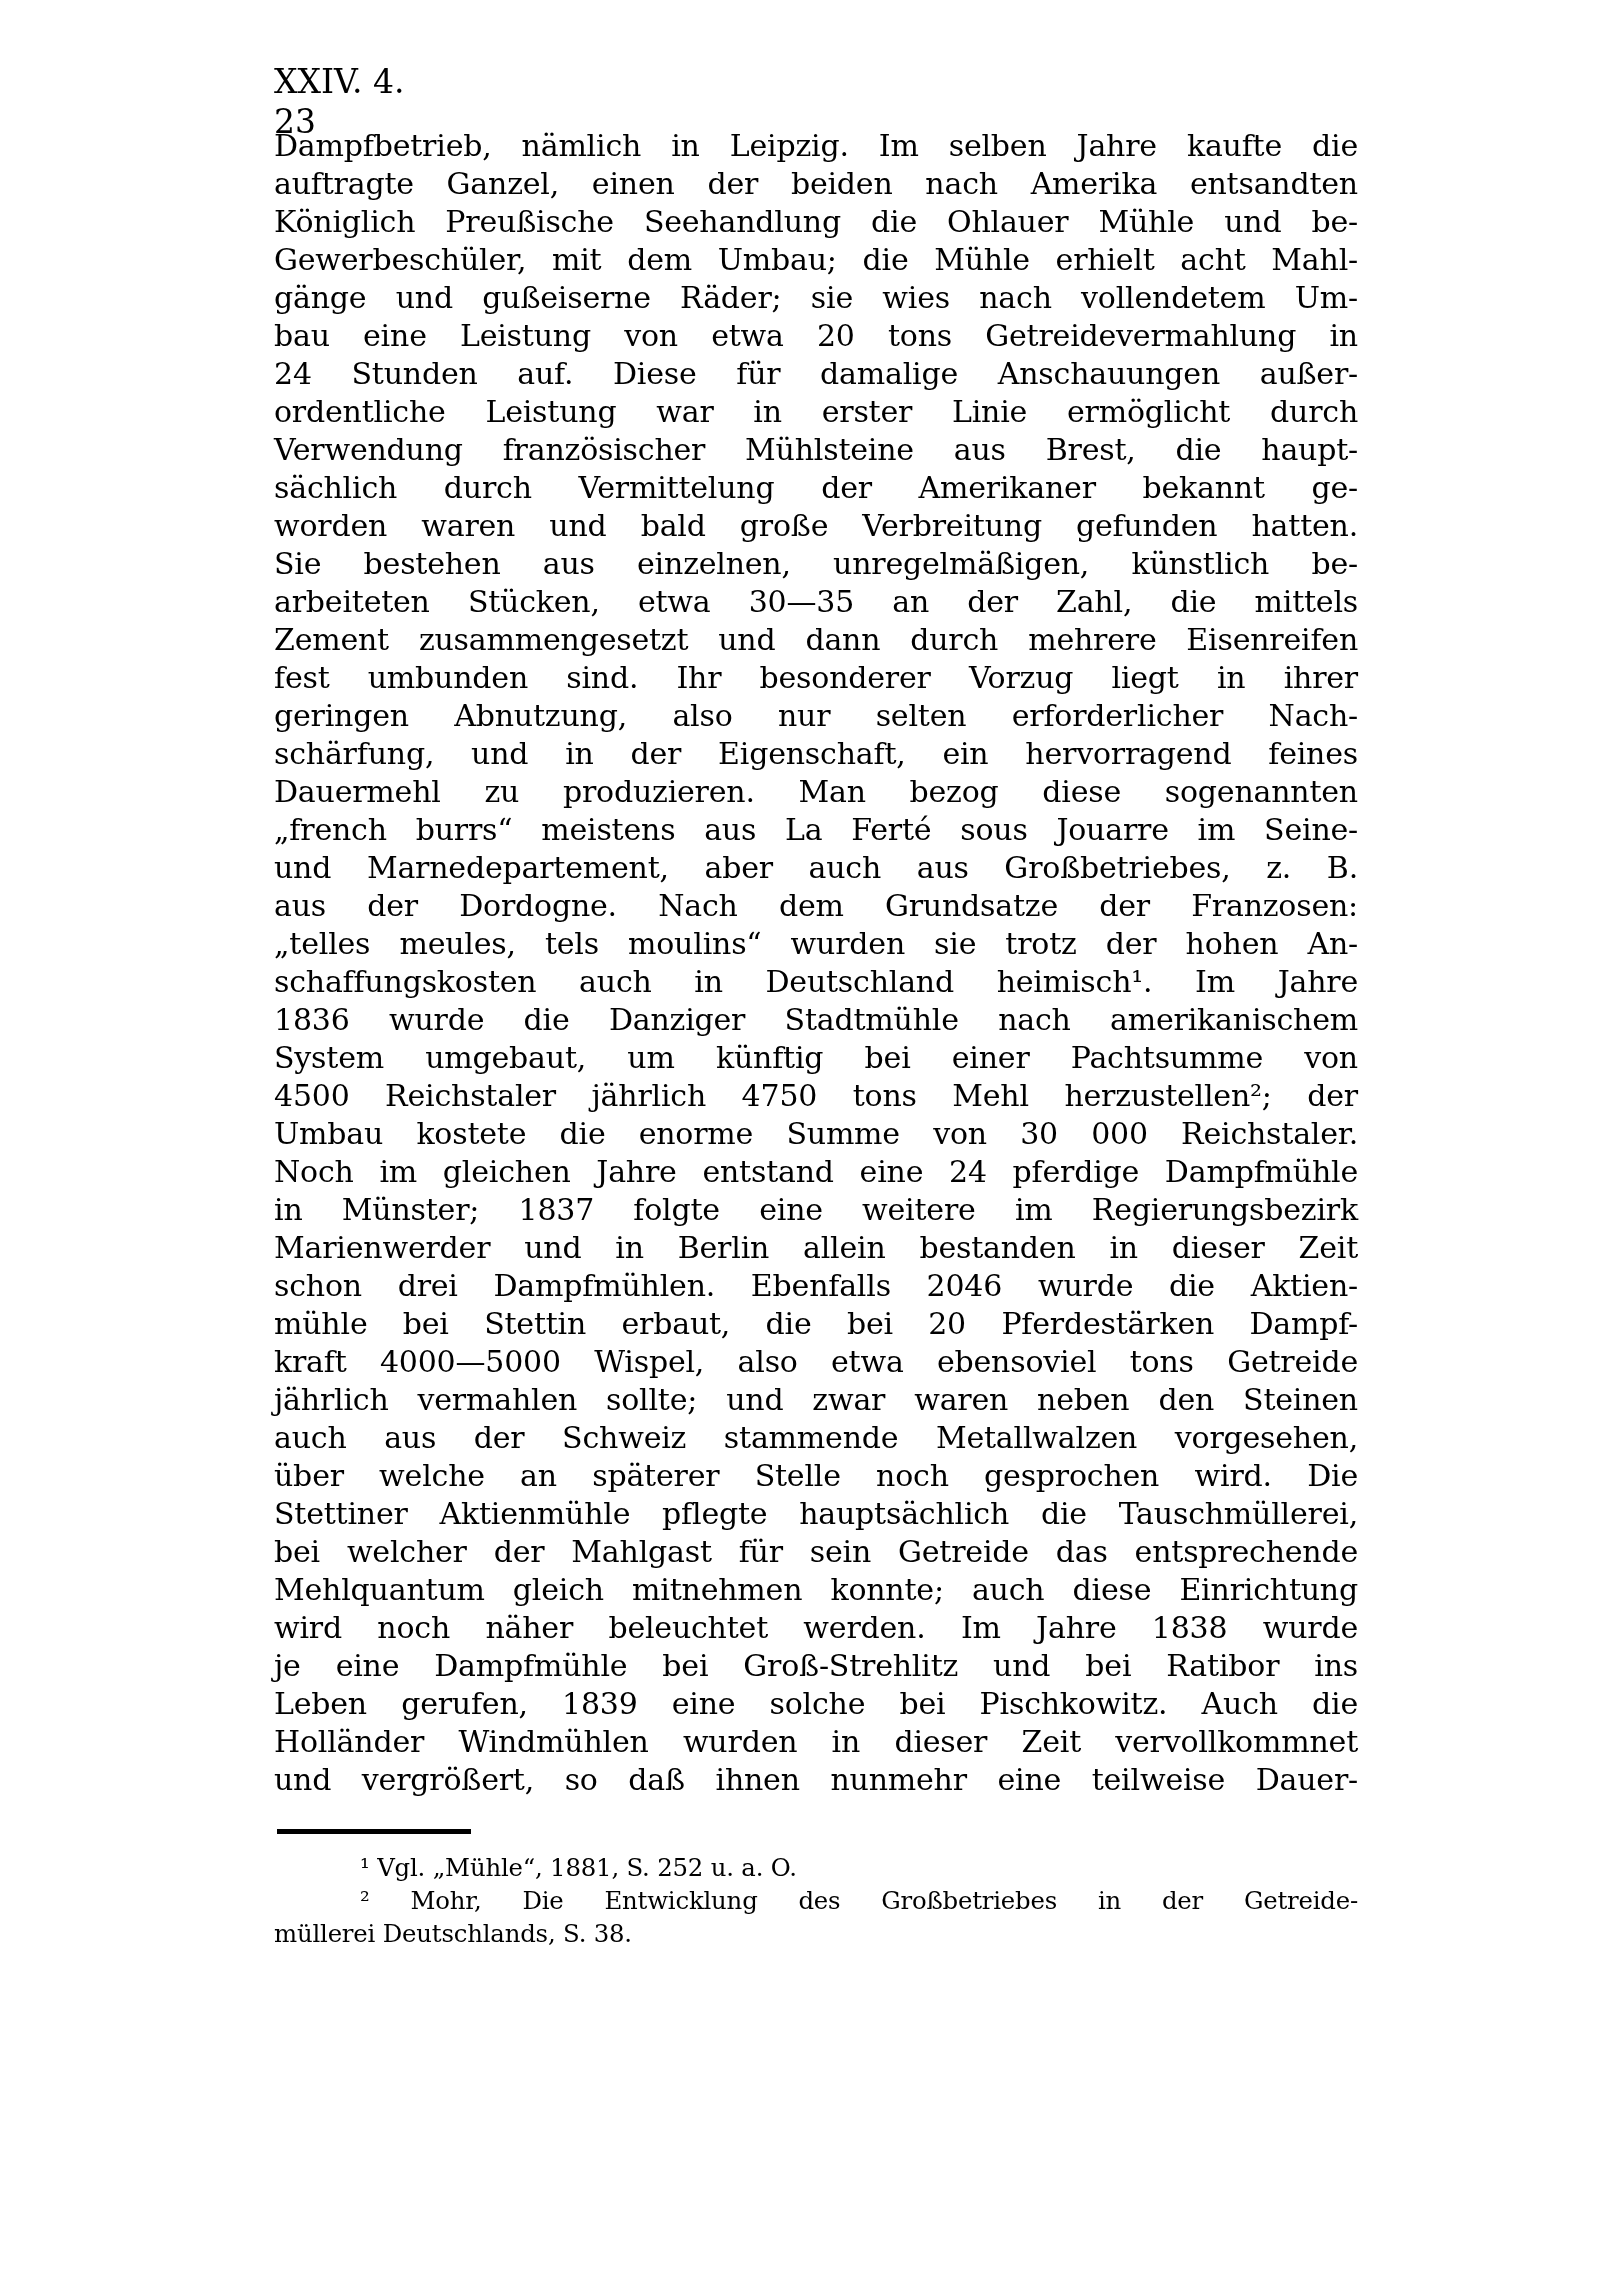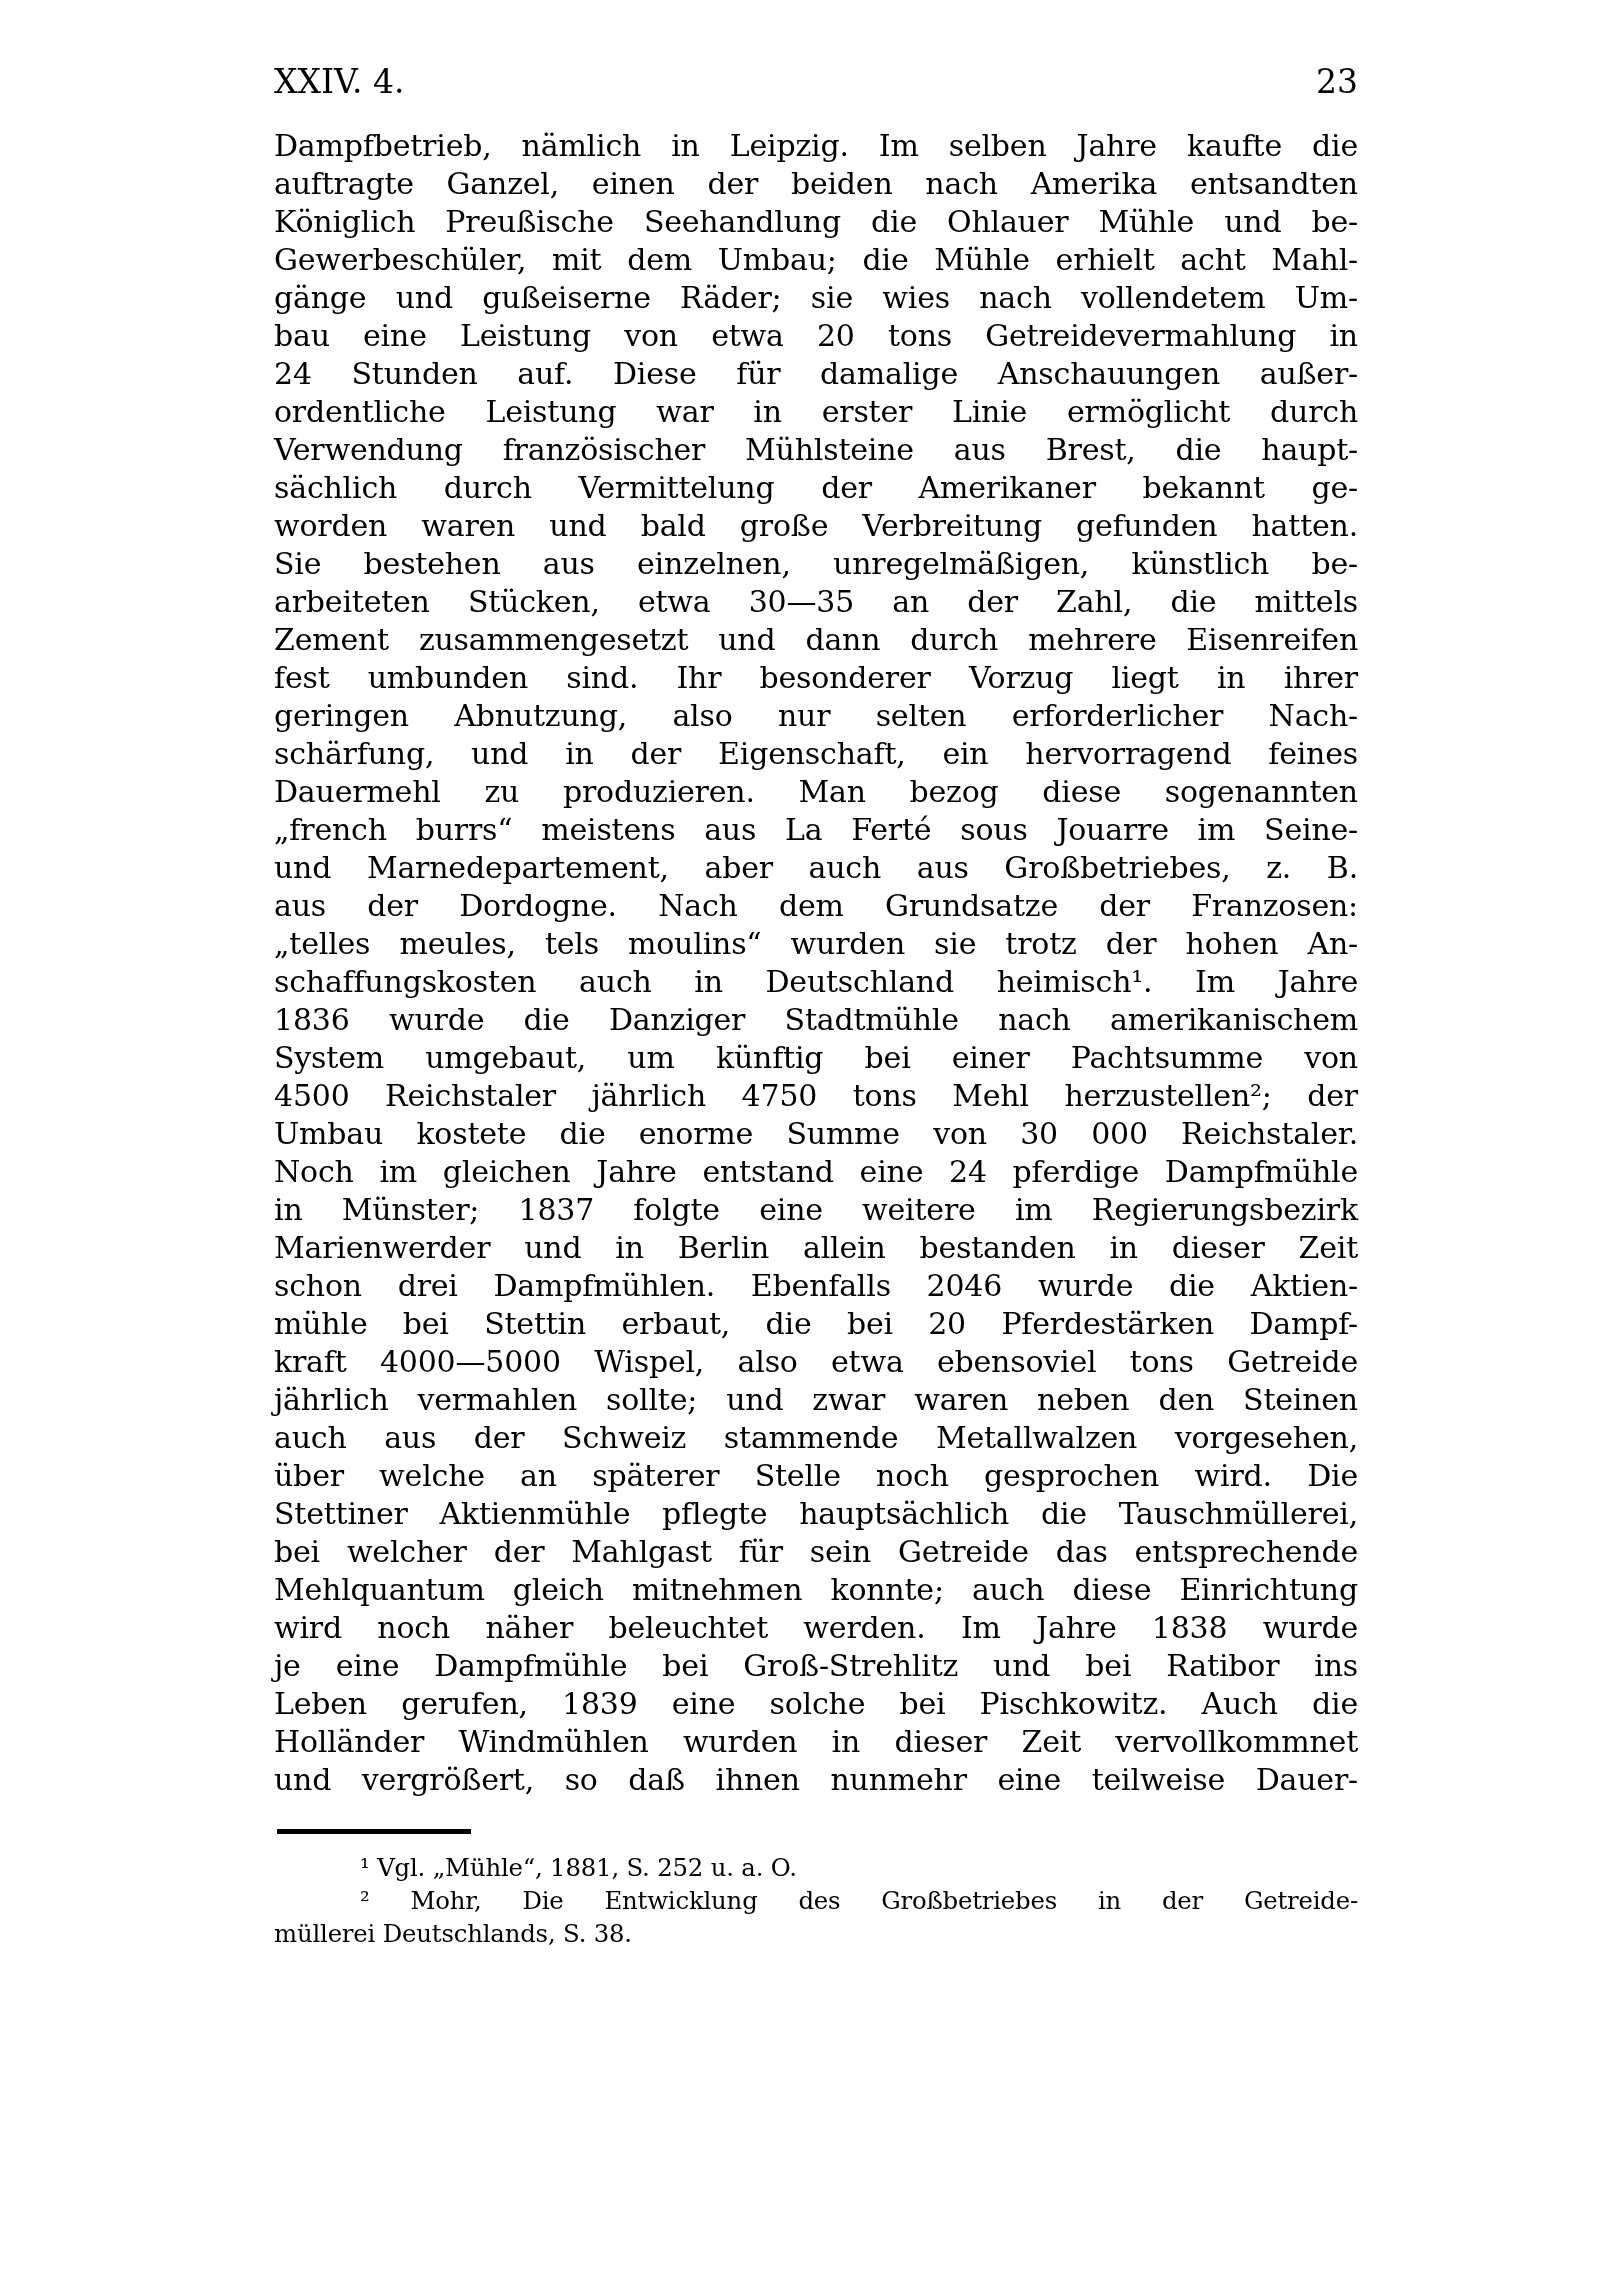--- a/index.html
+++ b/index.html
@@ -18,20 +18,21 @@
   }
   .running-header {
     position: absolute;
     left: 274px;
     top: 62px;
     width: 1084px;
     display: flex;
     justify-content: space-between;
     font-size: 33px;
     line-height: 40px;
+    flex-direction: column;
   }
   .body-text {
     position: absolute;
     left: 274px;
     top: 127px;
     width: 1084px;
     font-size: 30px;
     line-height: 38px;
     letter-spacing: -0.2px;
   }

